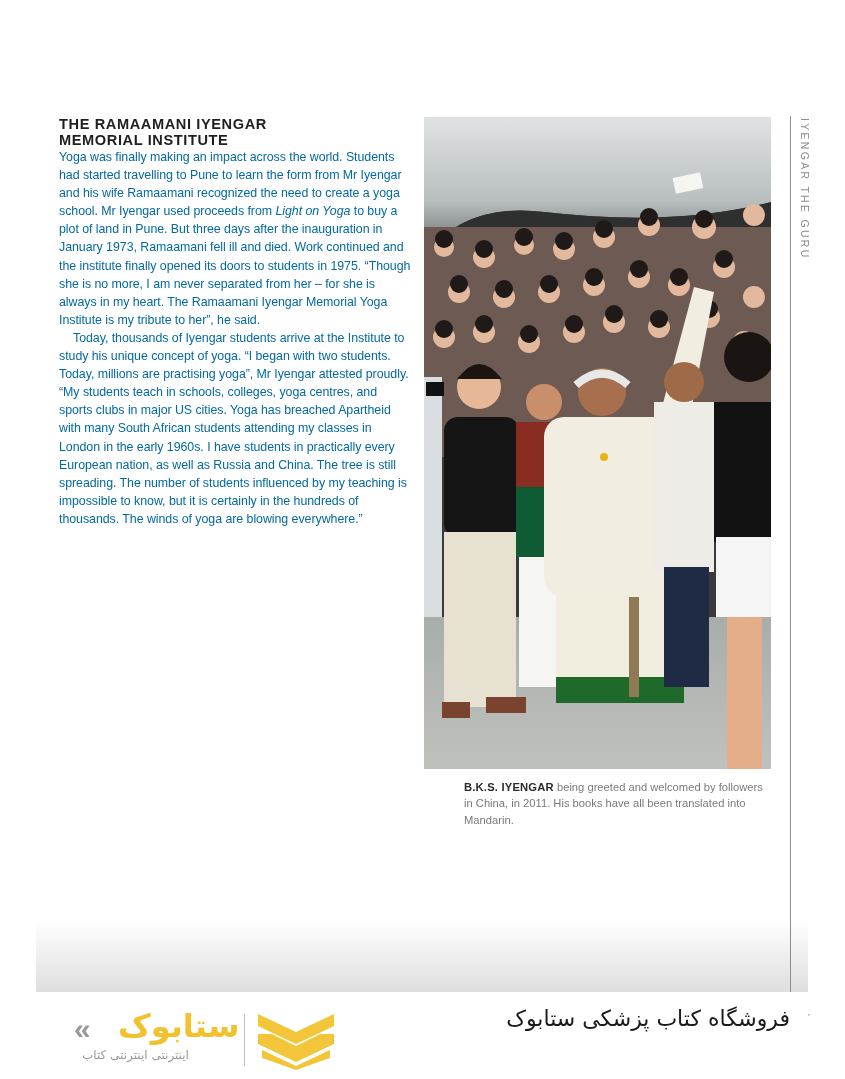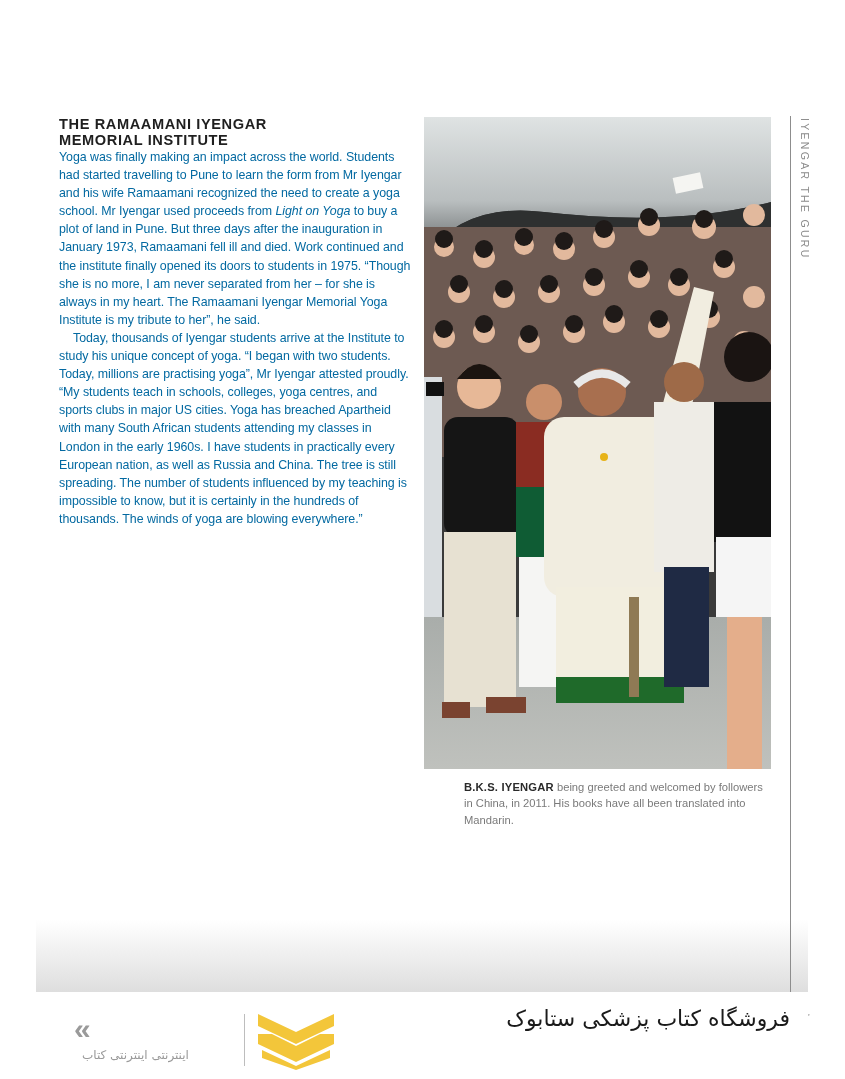--- a/index.html
+++ b/index.html
@@ -202,20 +202,21 @@
   </div>
 
   <div class="caption"><b>B.K.S. IYENGAR</b><span> being greeted and welcomed by followers in China, in 2011. His books have all been translated into Mandarin.</span></div>
 
   <div class="divider-line"></div>
   <div class="running-head">IYENGAR THE GURU</div>
   <div class="page-tick">ʼ</div>
 
   <div class="logo">
     <div class="logo-arrows">«</div>
+    <div class="logo-fa-word">ستابوک</div>
     <div class="logo-sub">اینترنتی اینترنتی کتاب</div>
     <div class="logo-sep"></div>
     <svg class="logo-mark" width="76" height="56" viewBox="0 0 76 56">
       <path d="M0 0 L38 18 L76 0 V12 L38 30 L0 12 Z" fill="#f3c63a"></path>
       <path d="M0 20 L14 20 L38 32 L62 20 L76 20 V30 L38 48 L0 30 Z" fill="#f3c63a"></path>
       <path d="M4 36 L38 52 L72 36 V44 L38 56 L4 44 Z" fill="#f3c63a"></path>
     </svg>
   </div>
 
   <div class="banner-fa">فروشگاه کتاب پزشکی ستابوک</div>

